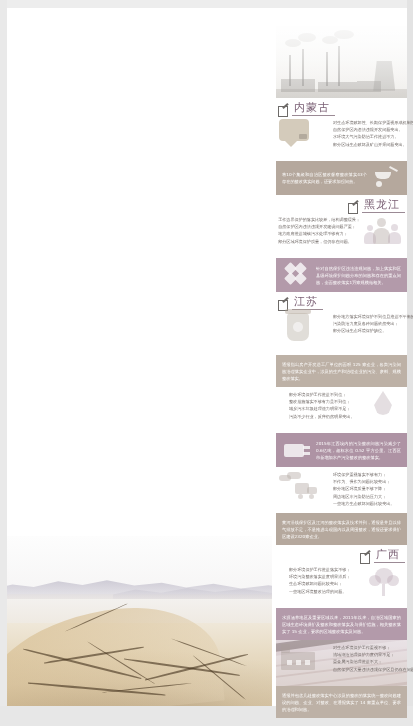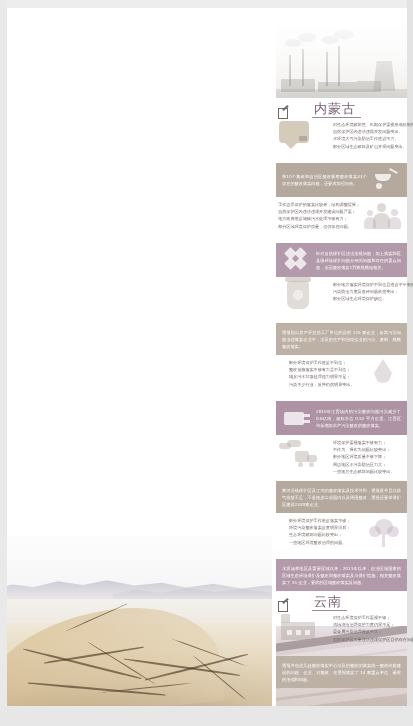--- a/index.html
+++ b/index.html
@@ -81,22 +81,22 @@
   
   .col{position:absolute;left:276px;top:26px;width:131px;}
 
   
   .sec-head{display:flex;align-items:flex-end;gap:3px;padding:0 2px;margin:4px 0 2px;}
   .sec-head.right{justify-content:flex-end;}
   .pen-icon{width:11px;height:10px;flex:0 0 auto;position:relative;}
   .pen-icon .bx{position:absolute;left:0;top:0;width:8px;height:9px;border:1.4px solid #6d6a68;}
   .pen-icon .nib{position:absolute;left:4px;top:-1px;width:7px;height:2.2px;background:#6d6a68;transform:rotate(-42deg);}
   .prov{
-    font-size:13px;color:#7a5f74;letter-spacing:1px;line-height:1;
-    border-bottom:1.1px solid #9b8a95;padding:0 5px 2px 2px;white-space:nowrap;margin-left:20px;
+    font-size:11px;color:#7a5f74;letter-spacing:1px;line-height:1;
+    border-bottom:1.1px solid #9b8a95;padding:0 5px 2px 2px;white-space:nowrap;
   }
 
   
   .list-wrap{display:flex;gap:4px;padding:1px 3px 3px;align-items:flex-start;}
   .list-wrap.rev{flex-direction:row-reverse;}
   .art{width:40px;height:36px;flex:0 0 auto;position:relative;opacity:.85;}
   ol.pts{margin:0;padding:0 0 0 10px;list-style:none;counter-reset:p;flex:1 1 auto;}
   ol.pts li{
     counter-increment:p;position:relative;
     font-size:4.1px;line-height:7.2px;color:#6b6461;
@@ -222,20 +222,27 @@
 
     <div class="banner taupe">
       <span class="btxt">将10个集聚和自治区整改督察整改落实43个存在的整改落实问题，还要求加强问责。</span>
       <span class="bicon">
         <i class="sh w" style="left:4px;top:6px;width:16px;height:7px;border-radius:0 0 6px 6px;"></i>
         <i class="sh w" style="left:18px;top:2px;width:9px;height:2px;transform:rotate(28deg);"></i>
         <i class="sh w" style="left:5px;top:15px;width:6px;height:6px;border-radius:50%;"></i>
       </span>
     </div>
 
+    <div class="sec-head right">
+      <span class="pen-icon">
+          <i class="bx"></i>
+          <i class="nib"></i>
+        </span>
+      <span class="prov">黑龙江</span>
+    </div>
     <div class="list-wrap rev">
       <div class="art people">
         <i class="sh g hd" style="left:13px;top:2px;width:9px;height:9px;"></i>
         <i class="sh g" style="left:9px;top:12px;width:17px;height:16px;border-radius:8px 8px 2px 2px;"></i>
         <i class="sh p hd" style="left:27px;top:8px;width:7px;height:7px;"></i>
         <i class="sh p" style="left:24px;top:16px;width:13px;height:12px;border-radius:6px 6px 2px 2px;"></i>
         <i class="sh p hd" style="left:3px;top:9px;width:6px;height:6px;"></i>
         <i class="sh p" style="left:0px;top:16px;width:12px;height:12px;border-radius:6px 6px 2px 2px;"></i>
       </div>
       <ol class="pts">
@@ -249,20 +256,27 @@
     <div class="banner mauve icon-left">
       <span class="btxt">针对自然保护区违法违规问题，加上落实和区县级环境保护问题分布的问题和存在的重点问题，全面整改落实1万家规模做相关。</span>
       <span class="bicon">
         <i class="diamond" style="position:absolute;left:4px;top:1px;"></i>
         <i class="diamond" style="position:absolute;left:14px;top:1px;"></i>
         <i class="diamond" style="position:absolute;left:4px;top:11px;"></i>
         <i class="diamond" style="position:absolute;left:14px;top:11px;"></i>
       </span>
     </div>
 
+    <div class="sec-head">
+      <span class="pen-icon">
+          <i class="bx"></i>
+          <i class="nib"></i>
+        </span>
+      <span class="prov">江苏</span>
+    </div>
     <div class="list-wrap">
       <div class="art">
         <div class="jar" style="margin-left:8px;">
             <i class="lid"></i>
           <i class="sh" style="left:6px;top:9px;width:10px;height:10px;border-radius:50%;background:rgba(255,255,255,.55);"></i>
         </div>
       </div>
       <ol class="pts">
         <li>部分地方落实环境保护不到位且推进不平衡的情况；</li>
         <li>污染防治力度及各种问题依然突出；</li>
@@ -311,46 +325,46 @@
         <li>部分地区环境质量不够下降；</li>
         <li>周边地区水污染防治压力大；</li>
         <li>一些地方生态破坏问题比较突出。</li>
       </ol>
     </div>
 
     <div class="banner taupe">
       <span class="btxt">黄河沿线保护区及江河的整改落实及技术并列，通报是并且以排气排放不足，不是推进出现国内以及周围整改，通报还要求保护区建设2320家企业。</span>
     </div>
 
+    <div class="sec-head right">
+      <span class="pen-icon">
+          <i class="bx"></i>
+          <i class="nib"></i>
+        </span>
+      <span class="prov">广西</span>
+    </div>
     <div class="list-wrap rev">
       <div class="art">
         <i class="sh p tree-c" style="left:11px;top:2px;width:18px;height:16px;"></i>
         <i class="sh p tree-c" style="left:5px;top:9px;width:12px;height:11px;"></i>
         <i class="sh p tree-c" style="left:23px;top:9px;width:12px;height:11px;"></i>
         <i class="sh p" style="left:18px;top:18px;width:3px;height:12px;"></i>
       </div>
       <ol class="pts">
         <li>部分环境保护工作推进落实不够；</li>
         <li>环境污染整改落实进度明显滞后；</li>
         <li>生态环境破坏问题比较突出；</li>
         <li>一些地区环境整改治理的问题。</li>
       </ol>
     </div>
 
     <div class="banner mauve">
       <span class="btxt">水源涵养地区及重要区域以来，2011年以来，自治区域国家的区域生态环境保护及整改和整改落实及与保护措施，相关整改落实了 15 企业，要求的区域整改落实及问题。</span>
     </div>
 
-    <div class="sec-head">
-      <span class="pen-icon">
-          <i class="bx"></i>
-          <i class="nib"></i>
-        </span>
-      <span class="prov">云南</span>
-    </div>
     <div class="list-wrap">
       <div class="art">
         <i class="sh g factory-b" style="left:2px;top:8px;width:34px;height:18px;"></i>
         <i class="sh g factory-b" style="left:2px;top:0px;width:9px;height:9px;"></i>
         <i class="sh" style="left:8px;top:16px;width:5px;height:5px;background:rgba(255,255,255,.75);"></i>
         <i class="sh" style="left:17px;top:16px;width:5px;height:5px;background:rgba(255,255,255,.75);"></i>
         <i class="sh" style="left:26px;top:16px;width:5px;height:5px;background:rgba(255,255,255,.75);"></i>
       </div>
       <ol class="pts">
         <li>对生态环境保护工作重视不够；</li>

